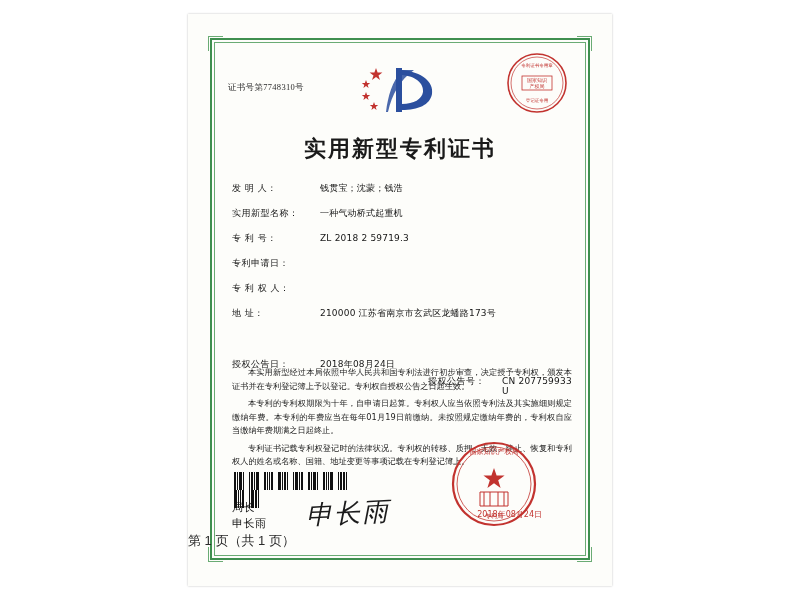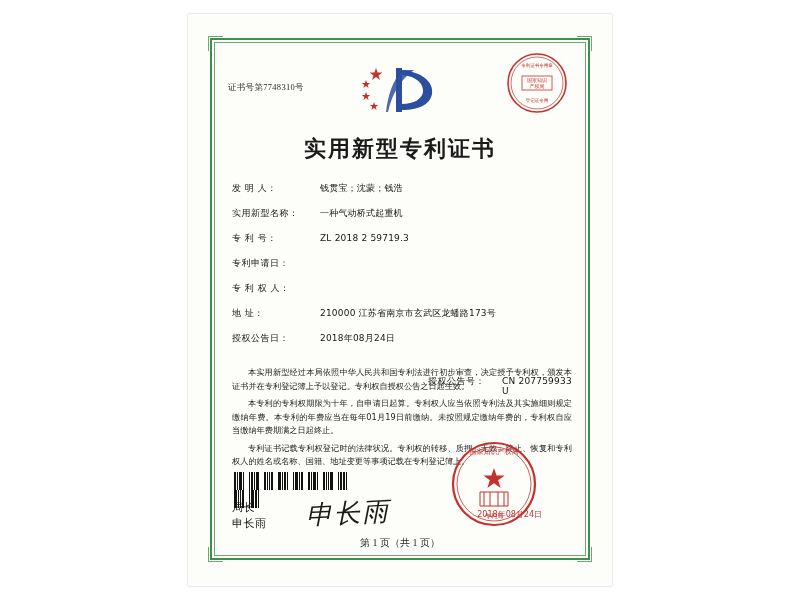--- a/index.html
+++ b/index.html
@@ -111,21 +111,21 @@
     flex: 0 0 88px;
     letter-spacing: 0.5px;
     white-space: nowrap;
   }
   .field-value {
     flex: 1;
     letter-spacing: 0.2px;
   }
   .row-double {
     display: flex;
-    align-items: flex-start;
+    align-items: center;
     font-size: 9px;
     color: #161616;
     font-family: "DejaVu Sans", sans-serif;
     margin-bottom: 12px;
   }
   .row-double .half {
     display: flex;
     align-items: baseline;
   }
   .row-double .half.left { width: 196px; flex: 0 0 196px; }
@@ -212,24 +212,24 @@
     color: #c2332f;
     font-family: "DejaVu Sans", sans-serif;
     letter-spacing: 0px;
   }
 
   .page-footer {
     position: absolute;
     left: 0;
     right: 0;
     bottom: 36px;
-    text-align: center;
-    font-size: 10px;
+    text-align: left;
+    font-size: 13px;
     color: #2b2b2b;
-    font-family: Liberation Serif, serif;
+    font-family: Liberation Sans, sans-serif;
   }
 </style>
 </head>
 <body>
 
 <div class="page">
   <div class="certificate">
 
     <div class="border-outer"></div>
     <div class="border-inner"></div>

